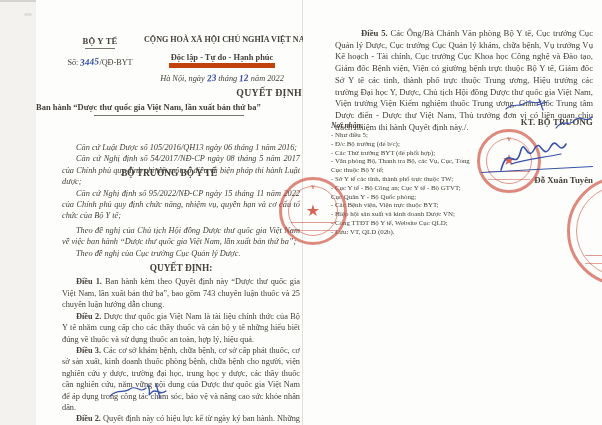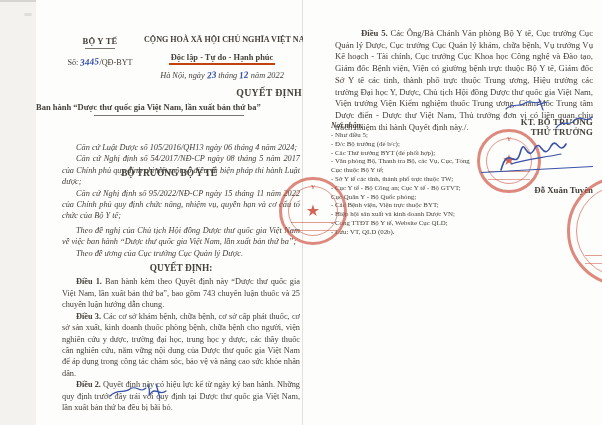--- a/index.html
+++ b/index.html
@@ -13,21 +13,21 @@
   .page2{left:303px;width:299px;}
   .seam{position:absolute;top:0;left:302px;width:1px;height:425px;background:#e2e1dc;}
 
   
   .head-left{position:absolute;top:36px;left:14px;width:100px;text-align:center;}
   .org{font-weight:bold;font-size:8.6px;letter-spacing:.2px;}
   .org-rule{width:30px;border-top:1px solid #7a756e;margin:2px auto 0;}
   .doc-no{font-size:8.2px;margin-top:8px;white-space:nowrap;}
   .head-right{position:absolute;top:35px;left:108px;width:156px;text-align:center;}
   .nat1{font-weight:bold;font-size:8.1px;white-space:nowrap;}
-  .nat2{font-weight:bold;font-size:8.4px;display:inline-block;border-bottom:2px solid #c2410c;
+  .nat2{font-weight:bold;font-size:8.4px;display:inline-block;border-bottom:5px solid #c2410c;
         padding:0 2px 1px;margin-top:9px;}
   .dateline{font-style:italic;font-size:8.3px;margin-top:5px;white-space:nowrap;}
   .hand{color:#3a53a8;font-weight:bold;font-style:italic;display:inline-block;
         transform:rotate(-5deg);font-size:9.5px;}
 
   .p1-title{position:absolute;top:87px;left:0;width:100%;text-align:right;
             font-weight:bold;font-size:9.8px;letter-spacing:.3px;}
   .p1-subtitle{position:absolute;top:102px;left:0;width:100%;text-align:left;
                font-weight:bold;font-size:8.5px;}
   .subtitle-rule{position:absolute;top:115px;left:58px;width:150px;border-top:1px solid #7a756e;}
@@ -101,28 +101,29 @@
       </div>
     </div>
 
     <div class="p1-title">QUYẾT ĐỊNH</div>
     <div class="p1-subtitle">Ban hành “Dược thư quốc gia Việt Nam, lần xuất bản thứ ba”</div>
     <div class="subtitle-rule"></div>
     <div class="p1-issuer">BỘ TRƯỞNG BỘ Y TẾ</div>
 
     <div class="p1-body">
       <div class="preamble">
-        <p>Căn cứ Luật Dược số 105/2016/QH13 ngày 06 tháng 4 năm 2024;</p>
+        <p>Căn cứ Luật Dược số 105/2016/QH13 ngày 06 tháng 1 năm 2016;</p>
         <p>Căn cứ Nghị định số 54/2017/NĐ-CP ngày 08 tháng 5 năm 2017 của Chính phủ quy định chi tiết một số điều và biện pháp thi hành Luật dược;</p>
         <p>Căn cứ Nghị định số 95/2022/NĐ-CP ngày 15 tháng 11 năm 2022 của Chính phủ quy định chức năng, nhiệm vụ, quyền hạn và cơ cấu tổ chức của Bộ Y tế;</p>
         <p class="gap-before">Theo đề nghị của Chủ tịch Hội đồng Dược thư quốc gia Việt Nam về việc ban hành “Dược thư quốc gia Việt Nam, lần xuất bản thứ ba”;</p>
-        <p>Theo đề ương của Cục trưởng Cục Quản lý Dược.</p>
+        <p>Theo đề nghị của Cục trưởng Cục Quản lý Dược.</p>
       </div>
       <p class="decision-heading">QUYẾT ĐỊNH:</p>
       <p><b class="art-label">Điều 1.</b> <span>Ban hành kèm theo Quyết định này “Dược thư quốc gia Việt Nam, lần xuất bản thứ ba”, bao gồm 743 chuyên luận thuốc và 25 chuyên luận hướng dẫn chung.</span></p>
+      <p><b class="art-label">Điều 2.</b> <span>Dược thư quốc gia Việt Nam là tài liệu chính thức của Bộ Y tế nhằm cung cấp cho các thầy thuốc và cán bộ y tế những hiểu biết đúng về thuốc và sử dụng thuốc an toàn, hợp lý, hiệu quả.</span></p>
       <p><b class="art-label">Điều 3.</b> <span>Các cơ sở khám bệnh, chữa bệnh, cơ sở cấp phát thuốc, cơ sở sản xuất, kinh doanh thuốc phòng bệnh, chữa bệnh cho người, viện nghiên cứu y dược, trường đại học, trung học y dược, các thầy thuốc cần nghiên cứu, nắm vững nội dung của Dược thư quốc gia Việt Nam để áp dụng trong công tác chăm sóc, bảo vệ và nâng cao sức khỏe nhân dân.</span></p>
       <p><b class="art-label">Điều 2.</b> <span>Quyết định này có hiệu lực kể từ ngày ký ban hành. Những quy định trước đây trái với quy định tại Dược thư quốc gia Việt Nam, lần xuất bản thứ ba đều bị bãi bỏ.</span></p>
     </div>
 
     <svg class="ink" style="left:70px;top:380px;" width="66" height="22" viewBox="0 0 66 22">
       <path d="M4,16 C12,8 18,14 24,9 C30,4 34,14 40,8" stroke-width="1.1"></path>
       <path d="M42,5 C46,14 40,18 46,12 C50,8 54,16 60,11 M50,4 l4,14" stroke-width="1.3"></path>
     </svg>
   </div>
 
@@ -147,21 +148,20 @@
         <li>- Cục Y tế - Bộ Công an; Cục Y tế - Bộ GTVT; Cục Quân Y - Bộ Quốc phòng;</li>
         <li>- Các Bệnh viện, Viện trực thuộc BYT;</li>
         <li>- Hiệp hội sản xuất và kinh doanh Dược VN;</li>
         <li>- Cổng TTĐT Bộ Y tế, Website Cục QLD;</li>
         <li>- Lưu: VT, QLD (02b).</li>
       </ul>
     </div>
 
     <div class="sig-block">
       <div class="kt-line">KT. BỘ TRƯỞNG</div>
-      <div class="role-line">THỨ TRƯỞNG</div>
       <div class="sig-name">Đỗ Xuân Tuyên</div>
     </div>
 
     <svg class="ink" style="left:250px;top:112px;" width="42" height="22" viewBox="0 0 42 22">
       <path d="M3,16 C10,6 16,16 22,8 C28,2 32,12 39,5" stroke-width="1.2"></path>
     </svg>
 
     <svg class="ink" style="left:194px;top:134px;" width="72" height="44" viewBox="0 0 72 44">
       <path d="M4,36 C12,8 18,40 24,16 C28,4 30,30 38,14 C44,4 46,28 54,12 C60,2 62,22 69,10" stroke-width="1.6"></path>
       <path d="M14,30 C26,26 44,24 64,20" stroke-width="1.2"></path>

